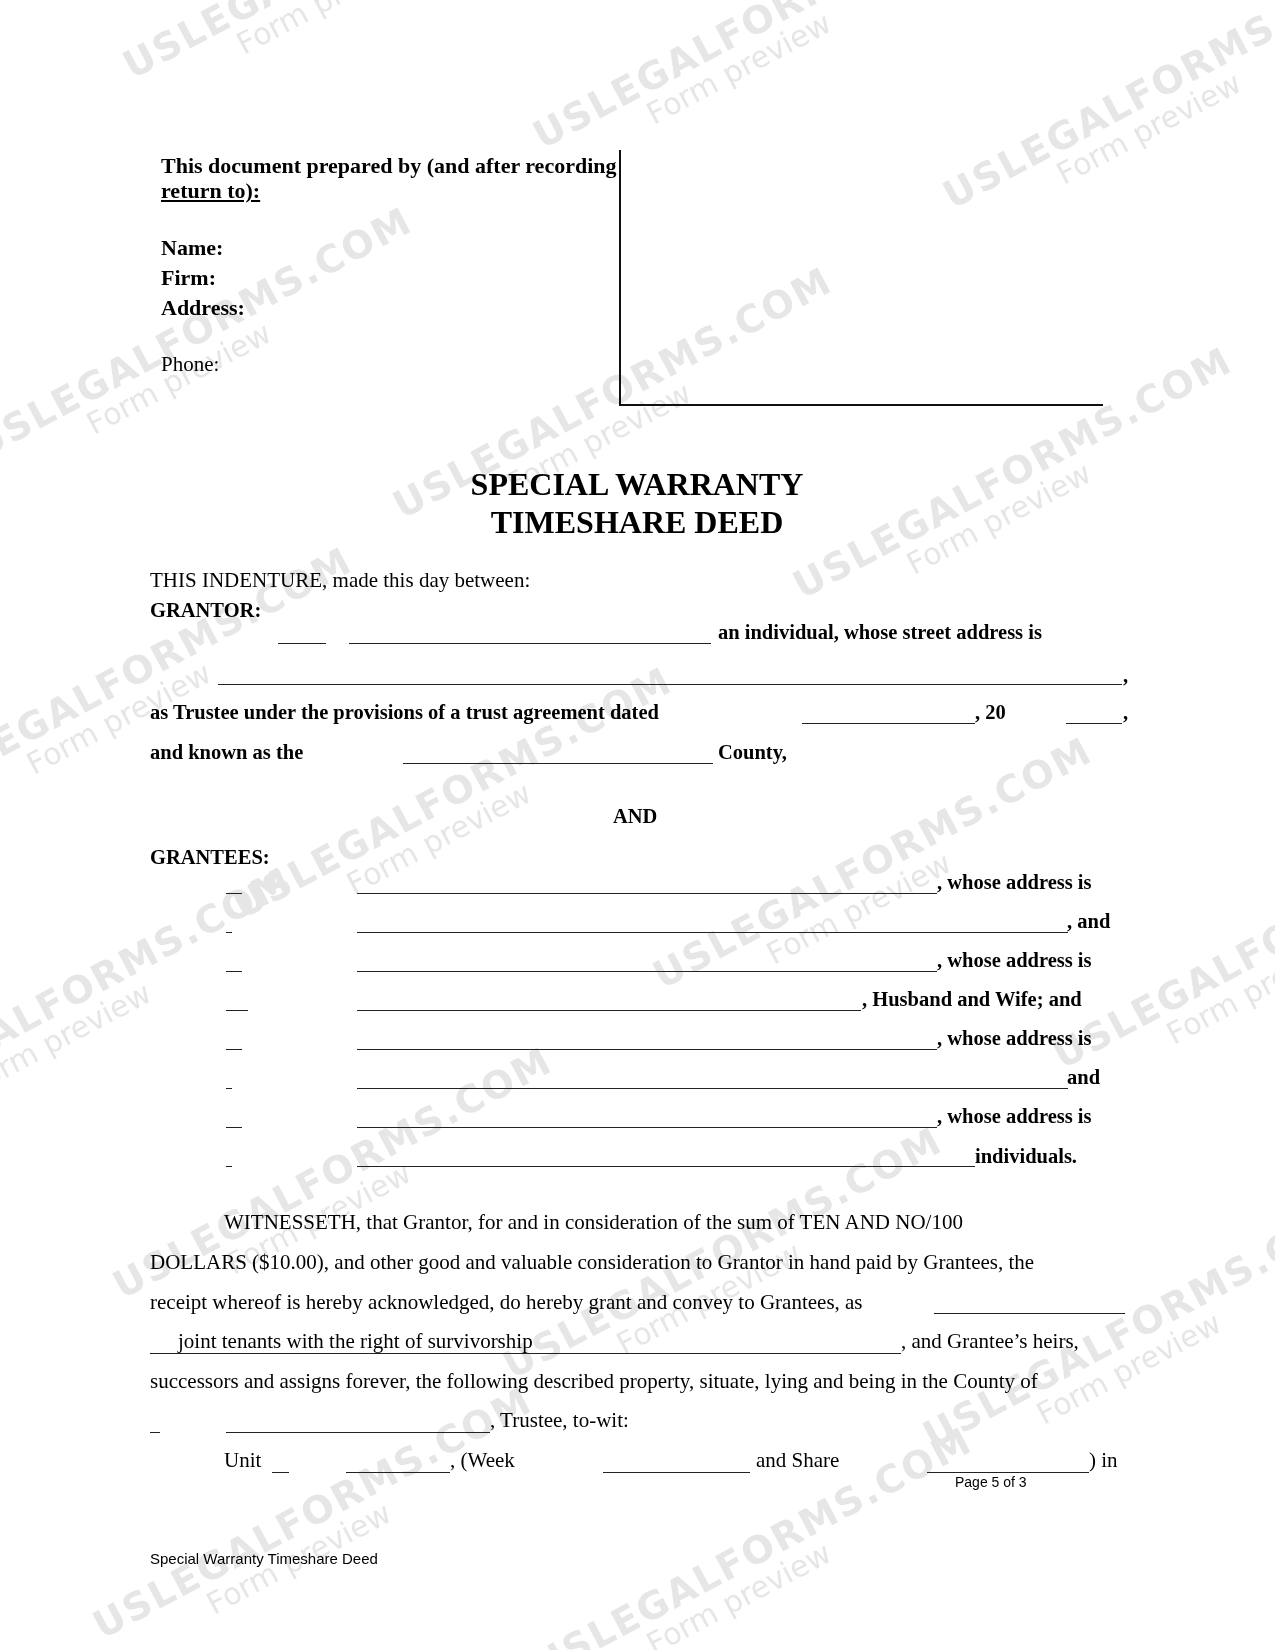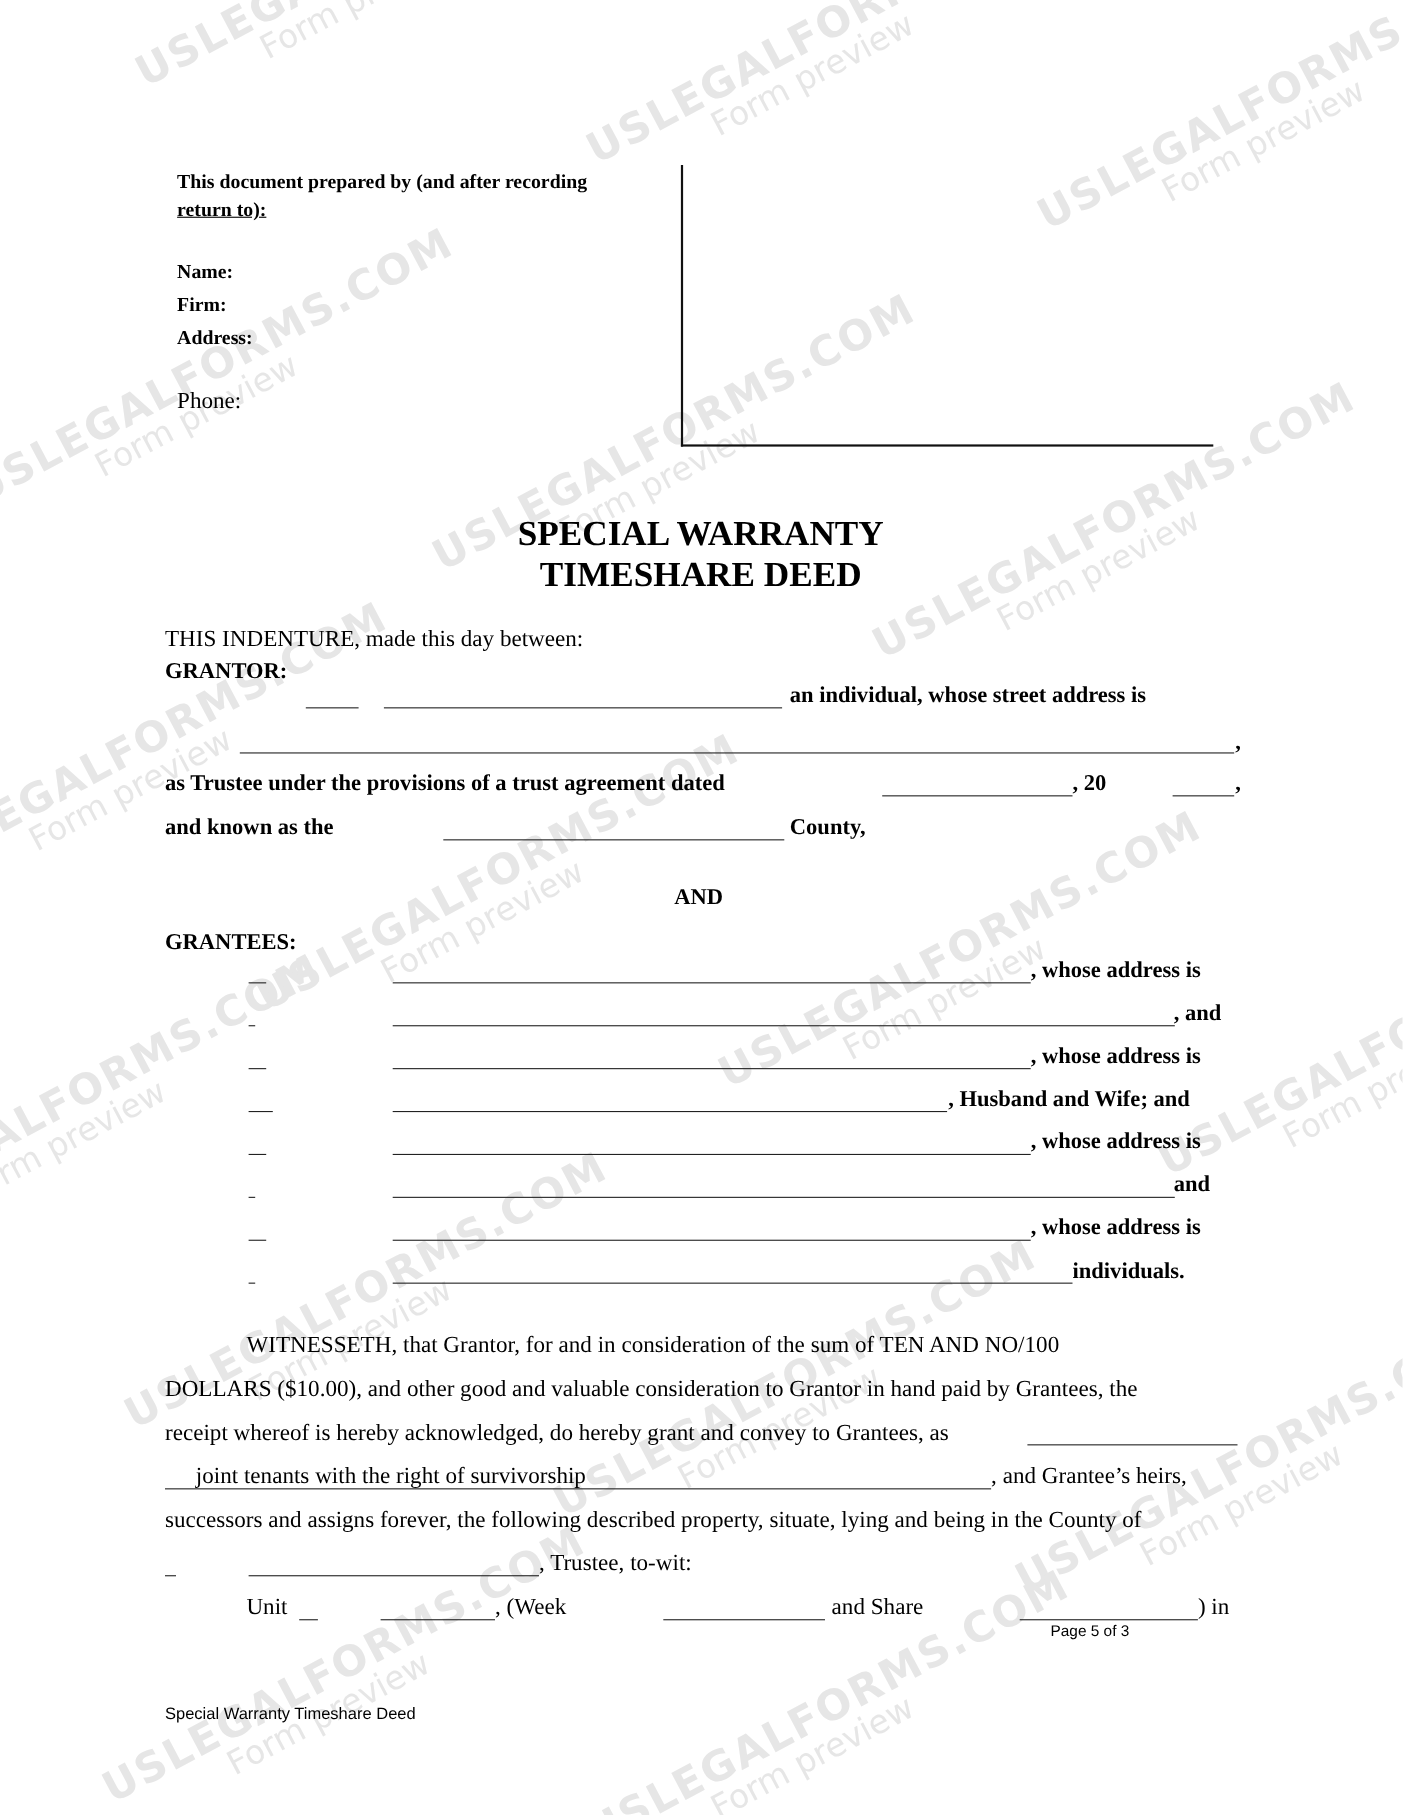--- a/index.html
+++ b/index.html
@@ -1,20 +1,20 @@
 <!DOCTYPE html>
 <html><head>
 <meta charset="utf-8">
 <style>
   html, body { margin:0; padding:0; background:#ffffff; }
   body { width:1275px; height:1650px; position:relative; overflow:hidden;
          font-family:"Liberation Serif", "DejaVu Serif", serif; color:#000; }
   .abs { position:absolute; white-space:nowrap; }
   .b { font-weight:normal;margin-top:39px; }
-  .hdr { font-size:18px; font-weight:bold; line-height:23px; }
+  .hdr { font-size:22px; font-weight:bold; line-height:23px; }
   .body { font-size:21px; }
   .bodyb { font-size:20.5px; font-weight:bold; }
   .title { font-size:32px; font-weight:bold; text-align:center; width:600px; left:337px; line-height:38px; }
   .line { position:absolute; height:0; border-top:1.6px solid #222; }
   .vline { position:absolute; width:0; border-left:2px solid #111; }
   .hline { position:absolute; height:0; border-top:2px solid #111; }
   .footer { font-family:"Liberation Sans", "DejaVu Sans", sans-serif; font-size:15px; }
   .wm { position:absolute; white-space:nowrap; color:#e6e6e6; transform:rotate(-28deg); transform-origin:left bottom; pointer-events:none; font-family:"DejaVu Sans", sans-serif; }
   .wm .big { font-size:38px; font-weight:bold; letter-spacing:2px; display:block; }
   .wm .small { font-size:30px; display:block; margin-left:110px; margin-top:-6px; }

